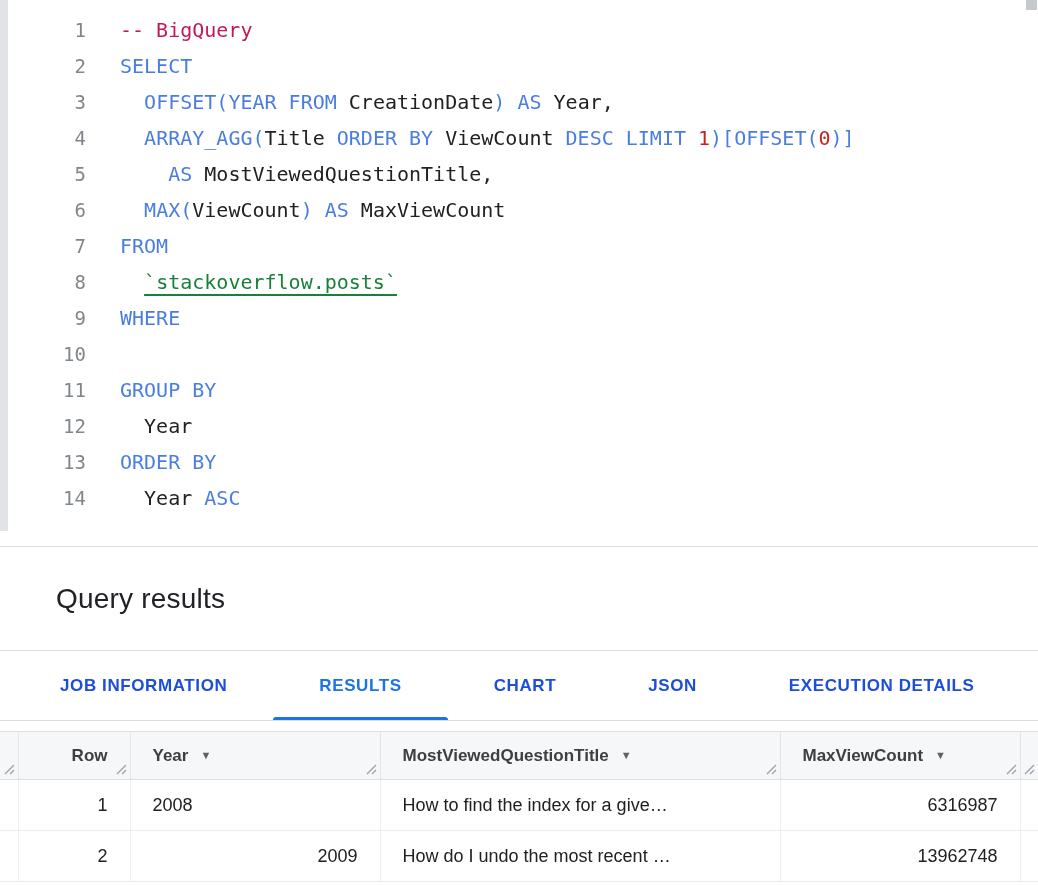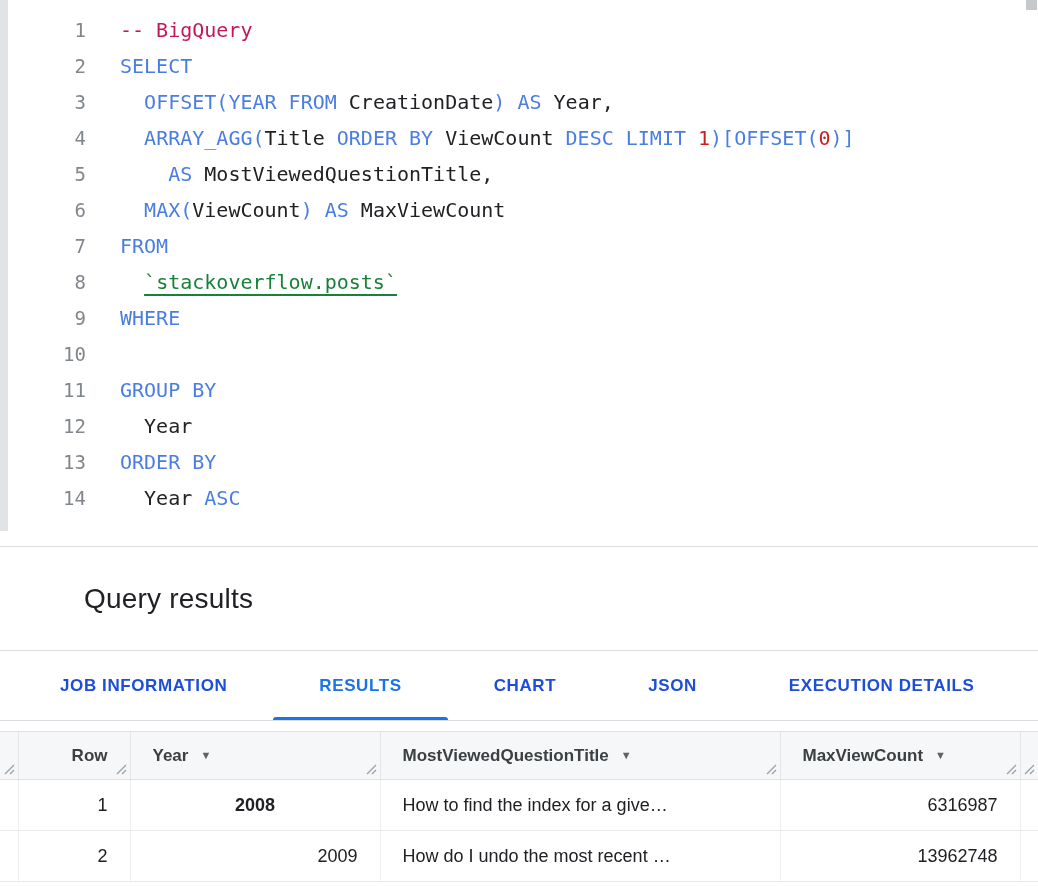--- a/index.html
+++ b/index.html
@@ -17,21 +17,21 @@
     font-family:"DejaVu Sans Mono","Liberation Mono",monospace;font-size:20px;}
   .line-num{width:86px;flex:0 0 86px;text-align:right;color:#80868b;font-size:19px;user-select:none;}
   .line-code{padding-left:34px;white-space:pre;color:#202124;}
   .tok-kw{color:var(--kw,#4a7de2);}
   .tok-comment{color:var(--comment,#c2185b);}
   .tok-num{color:var(--num,#c5221f);}
   .tok-tableref{color:var(--tableref,#188038);text-decoration:underline;text-underline-offset:5px;}
 
   
   .results-header{height:104px;box-sizing:border-box;border-bottom:1px solid #dadce0;
-    display:flex;align-items:center;padding-left:84px;background:#fff;}
+    display:flex;align-items:center;padding-left:56px;background:#fff;}
   .results-title{font-size:28px;font-weight:400;margin:0;color:#202124;letter-spacing:.2px;}
 
   
   .tabs{height:70px;box-sizing:border-box;border-bottom:1px solid #dadce0;
     display:flex;padding-left:14px;overflow:hidden;background:#fff;}
   .tab{display:flex;align-items:center;padding:0 46px;font-size:17px;font-weight:700;
     letter-spacing:.6px;color:#1d4ed8;position:relative;white-space:nowrap;cursor:pointer;}
   .tab.active{color:var(--active-tab,#1a73e8);}
   .tab.active::after{content:"";position:absolute;left:0;right:0;bottom:0;height:3px;
     background:var(--active-tab,#1a73e8);border-radius:3px 3px 0 0;}
@@ -162,21 +162,21 @@
               <span class="rh-wrap"><svg width="11" height="11" viewBox="0 0 11 11">
                   <path d="M10 1 L1 10 M10 6 L6 10" stroke="#9aa0a6" stroke-width="1.3" fill="none"></path>
                 </svg></span>
             </th>
           </tr>
         </thead>
       <tbody>
           <tr>
             <td class="gutter"></td>
             <td style="text-align: right;">1</td>
-            <td style="text-align: center; font-weight: bold;">2008</td>
+            <td style="text-align: left;">2008</td>
             <td style="text-align: left;">How to find the index for a give…</td>
             <td style="text-align: right;">6316987</td>
             <td class="sliver"></td>
           </tr>
           <tr>
             <td class="gutter"></td>
             <td style="text-align: right;">2</td>
             <td style="text-align: right;">2009</td>
             <td style="text-align: left;">How do I undo the most recent …</td>
             <td style="text-align: right; margin-top: 31px;">13962748</td>

